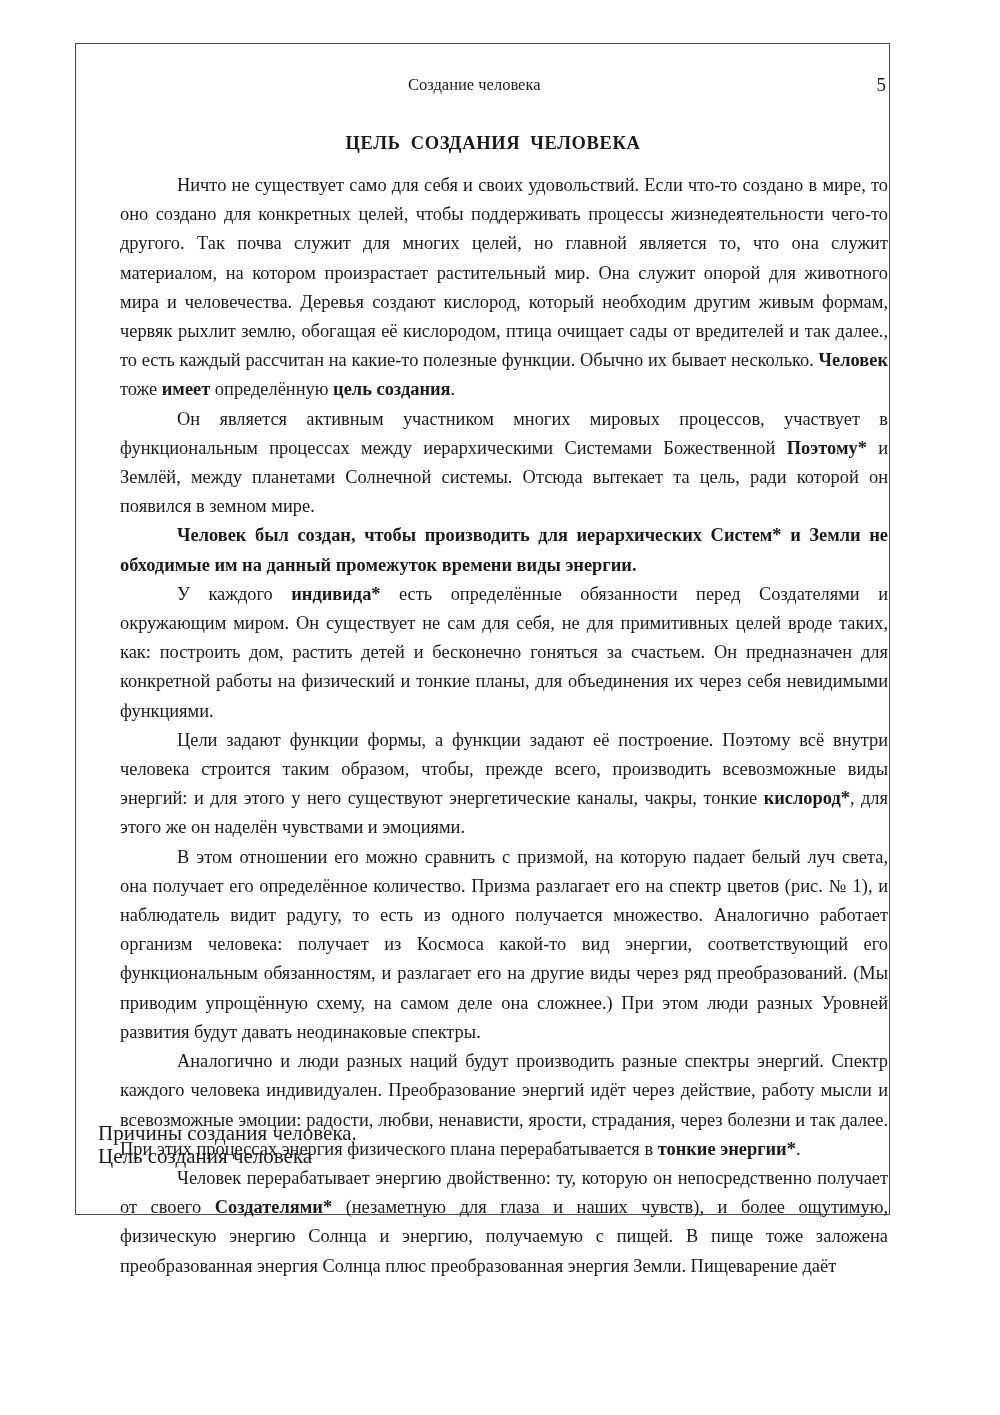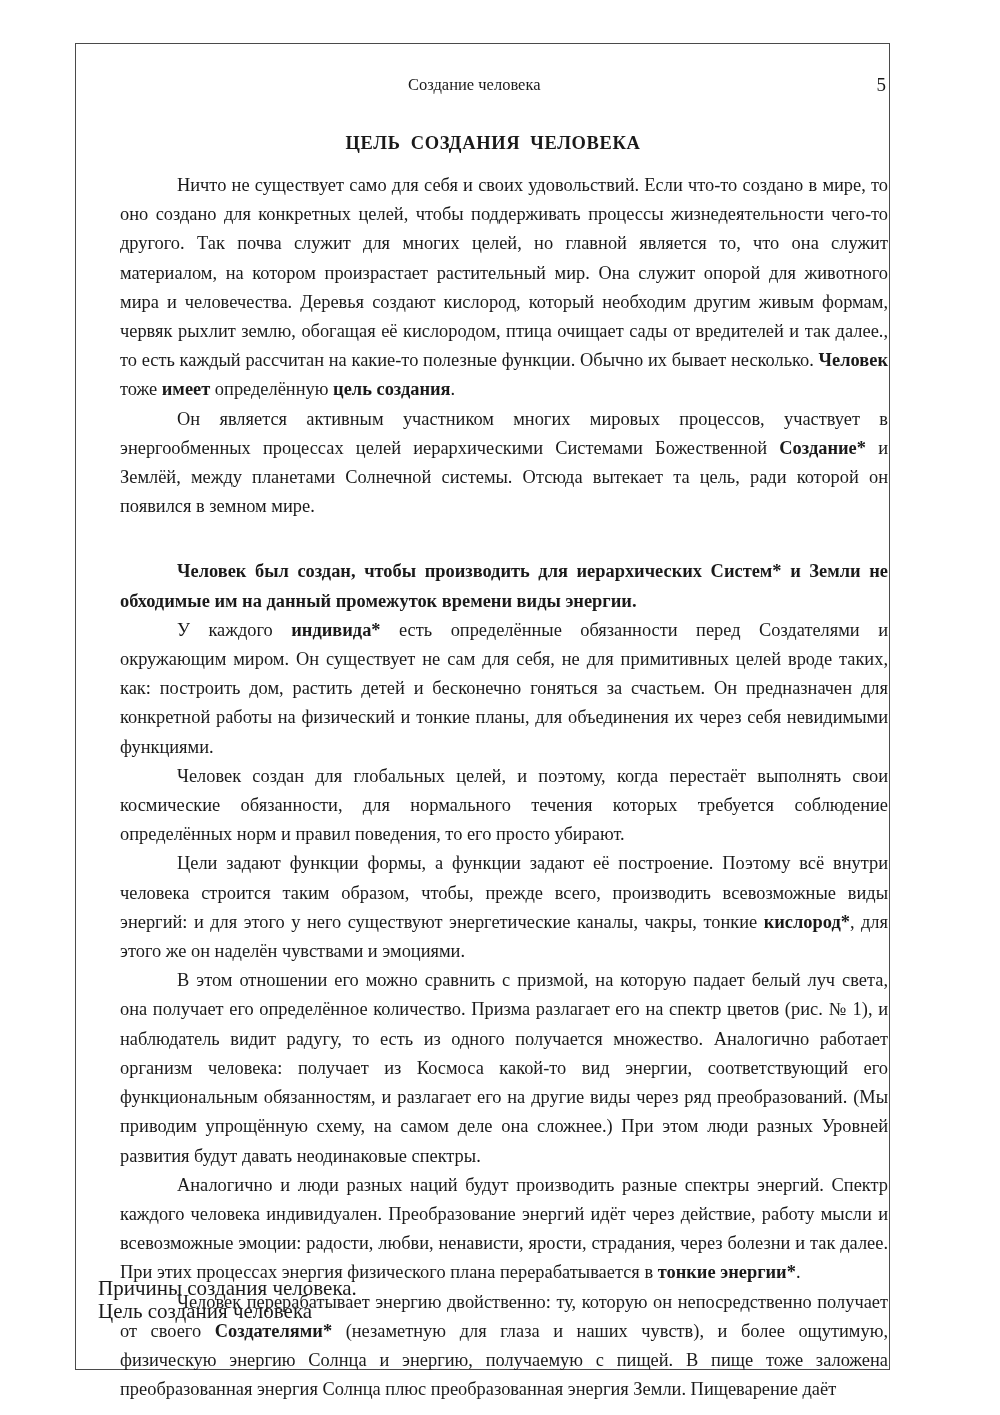--- a/index.html
+++ b/index.html
@@ -14,21 +14,21 @@
     font-family: "Liberation Serif", "DejaVu Serif", serif;
     color: #1a1a1a;
     overflow: hidden;
   }
 
   .page-sheet {
     position: absolute;
     left: 75px;
     top: 43px;
     width: 815px;
-    height: 1327px;
+    height: 1172px;
     box-sizing: border-box;
     border: 1.6px solid #4a4a4a;
     background: #ffffff;
   }
 
   .page-inner {
     position: absolute;
     left: 22px;
     top: 0;
     width: 790px;
@@ -114,24 +114,23 @@
 
     <div class="running-head">
       <span class="running-head-title">Создание человека</span>
       <span class="running-head-page">5</span>
     </div>
 
     <div class="doc-heading">ЦЕЛЬ  СОЗДАНИЯ  ЧЕЛОВЕКА</div>
 
     <div class="body-copy">
         <p id="p1"><span>Ничто не существует само для себя и своих удовольствий. Если что-то создано в мире, то оно создано для конкретных целей, чтобы поддерживать процессы жизнедеятельности чего-то другого. Так почва служит для многих целей, но главной является то, что она служит материалом, на котором произрастает растительный мир. Она служит опорой для животного мира и человечества. Деревья создают кислород, который необходим другим живым формам, червяк рыхлит землю, обогащая её кислородом, птица очищает сады от вредителей и так далее., то есть каждый рассчитан на какие-то полезные функции. Обычно их бывает несколько. </span><span class="b">Человек</span><span> тоже </span><span class="b">имеет</span><span> определённую </span><span class="b">цель создания</span><span>.</span></p>
-        <p id="p2"><span>Он является активным участником многих мировых процессов, участвует в энергообменных процессах целей иерархическими Системами Божественной </span><span class="b">Создание*</span><span> и Землёй, между планетами Солнечной системы. Отсюда вытекает та цель, ради которой он появился в земном мире.</span></p>
-        <p id="p3" style="font-weight: bold; margin-top: 36px;"><span>Человек был создан, чтобы производить для иерархических Систем* и Земли не обходимые им на данный промежуток времени виды энергии.</span></p>
+        <p id="p2"><span>Он является активным участником многих мировых процессов, участвует в функциональным процессах между иерархическими Системами Божественной </span><span class="b">Поэтому*</span><span> и Землёй, между планетами Солнечной системы. Отсюда вытекает та цель, ради которой он появился в земном мире.</span></p>
+        <p id="p3" style="font-weight: bold;"><span>Человек был создан, чтобы производить для иерархических Систем* и Земли не обходимые им на данный промежуток времени виды энергии.</span></p>
         <p id="p4"><span>У каждого </span><span class="b">индивида*</span><span> есть определённые обязанности перед Создателями и окружающим миром. Он существует не сам для себя, не для примитивных целей вроде таких, как: построить дом, растить детей и бесконечно гоняться за счастьем. Он предназначен для конкретной работы на физический и тонкие планы, для объединения их через себя невидимыми функциями.</span></p>
-        <p id="p5"><span>Человек создан для глобальных целей, и поэтому, когда перестаёт выполнять свои космические обязанности, для нормального течения которых требуется соблюдение определённых норм и правил поведения, то его просто убирают.</span></p>
         <p id="p6"><span>Цели задают функции формы, а функции задают её построение. Поэтому всё внутри человека строится таким образом, чтобы, прежде всего, производить всевозможные виды энергий: и для этого у него существуют энергетические каналы, чакры, тонкие </span><span class="b">кислород*</span><span>, для этого же он наделён чувствами и эмоциями.</span></p>
         <p id="p8"><span>В этом отношении его можно сравнить с призмой, на которую падает белый луч света, она получает его определённое количество. Призма разлагает его на спектр цветов (рис. № 1), и наблюдатель видит радугу, то есть из одного получается множество. Аналогично работает организм человека: получает из Космоса какой-то вид энергии, соответствующий его функциональным обязанностям, и разлагает его на другие виды через ряд преобразований. (Мы приводим упрощённую схему, на самом деле она сложнее.) При этом люди разных Уровней развития будут давать неодинаковые спектры.</span></p>
         <p id="p9"><span>Аналогично и люди разных наций будут производить разные спектры энергий. Спектр каждого человека индивидуален. Преобразование энергий идёт через действие, работу мысли и всевозможные эмоции: радости, любви, ненависти, ярости, страдания, через болезни и так далее. При этих процессах энергия физического плана перерабатывается в </span><span class="b">тонкие энергии*</span><span>.</span></p>
         <p id="p10"><span>Человек перерабатывает энергию двойственно: ту, которую он непосредственно получает от своего </span><span class="b">Создателями*</span><span> (незаметную для глаза и наших чувств), и более ощутимую, физическую энергию Солнца и энергию, получаемую с пищей. В пище тоже заложена преобразованная энергия Солнца плюс преобразованная энергия Земли. Пищеварение даёт</span></p>
       </div>
 
     <div class="page-footer">
       <div>Причины создания человека.</div>
       <div>Цель создания человека</div>
     </div>

